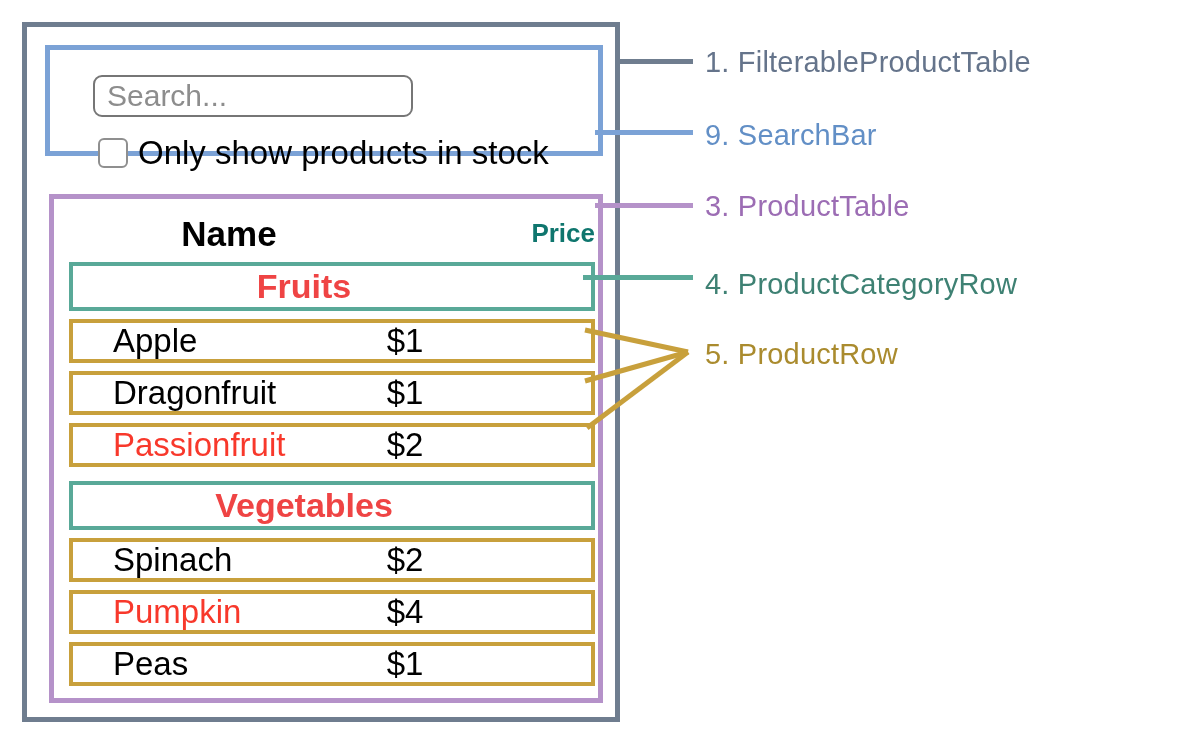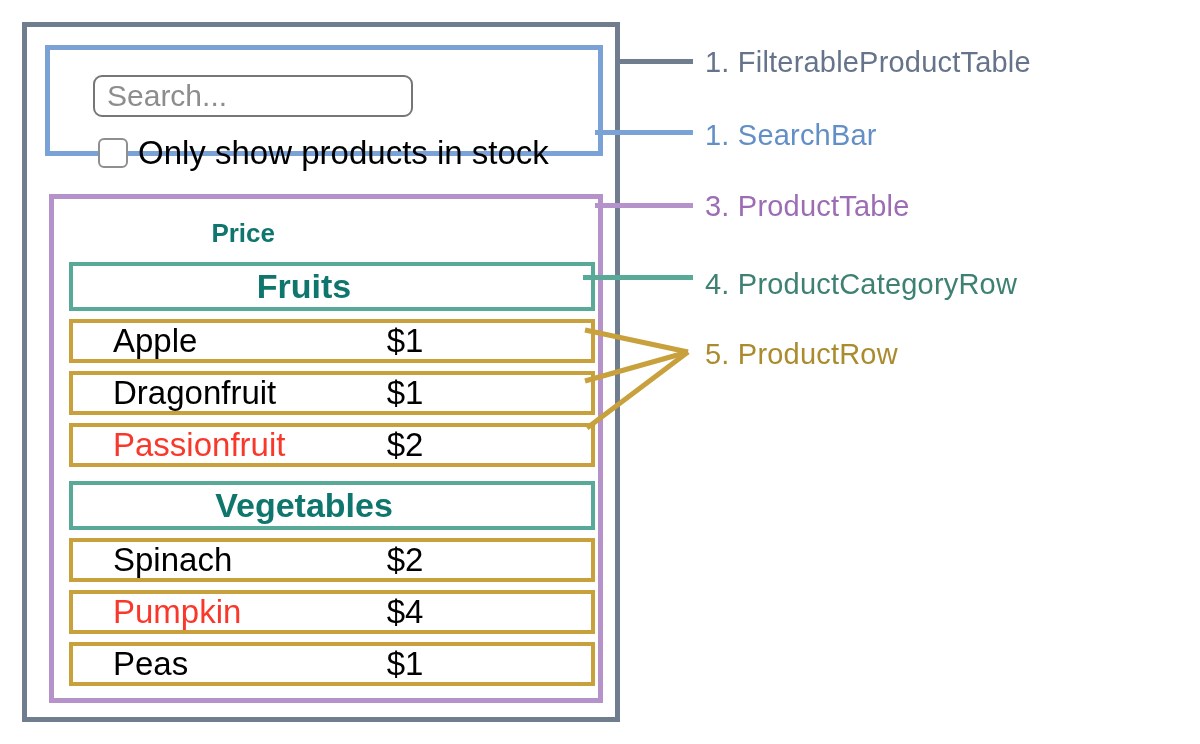--- a/index.html
+++ b/index.html
@@ -29,21 +29,21 @@
 
   
   .table-inner{position:absolute;left:5px;top:5px;right:5px;bottom:5px;padding:11px 0 0 10px;box-sizing:border-box;}
   .header-row{display:flex;height:37px;margin-bottom:10px;width:526px;align-items:center;}
   .header-name{width:320px;text-align:center;font-weight:bold;font-size:35px;color:#000;}
   .header-price{width:206px;text-align:right;padding-left:18px;box-sizing:border-box;font-weight:bold;font-size:26px;color:#0f766e;}
   .category-row{
     width:526px;height:49px;box-sizing:border-box;border:4px solid #59a998;margin-bottom:8px;
     display:flex;align-items:center;justify-content:center;background:#fff;
   }
-  .category-label{font-weight:bold;font-size:34px;color:#0f766e;padding-right:56px;}
+  .category-label{font-weight:bold;font-size:34px;color:#ef4444;padding-right:56px;}
   .product-row{
     width:526px;height:44px;box-sizing:border-box;border:4px solid #c8a03c;margin-bottom:8px;
     display:flex;align-items:center;background:#fff;
   }
   .product-row.last-of-section{margin-bottom:14px;}
   .cell-name{width:316px;box-sizing:border-box;padding-left:40px;font-size:33px;color:#000;}
   .cell-price{width:206px;box-sizing:border-box;font-size:33px;color:#000;}
   .red{color:#f8382b;}
 
   
@@ -74,20 +74,21 @@
       <div class="checkbox-row">
         <input class="checkbox" type="checkbox" style="">
         <span class="checkbox-label">Only show products in stock</span>
       </div>
     </div>
 
     <div class="box table-box" style="left:22px;top:167px;">
       <div class="table-inner">
 
         <div class="header-row">
+          <div class="header-name">Name</div>
           <div class="header-price">Price</div>
         </div>
 
         <div class="category-row">
           <span class="category-label">Fruits</span>
         </div>
 
         <div class="product-row">
           <div class="cell-name">Apple</div>
           <div class="cell-price">$1</div>
@@ -131,18 +132,18 @@
   <div class="line line-3"></div>
   <div class="line line-4"></div>
 
   <svg class="arrows" viewBox="0 0 115 120">
     <line x1="5" y1="15" x2="108" y2="37" stroke="#c8a03c" stroke-width="5"></line>
     <line x1="5" y1="66" x2="108" y2="37" stroke="#c8a03c" stroke-width="5"></line>
     <line x1="7" y1="113" x2="108" y2="37" stroke="#c8a03c" stroke-width="5"></line>
   </svg>
 
   <div class="label label-1">1. FilterableProductTable</div>
-  <div class="label label-2">1. SearchBar</div>
+  <div class="label label-2">9. SearchBar</div>
   <div class="label label-3">3. ProductTable</div>
   <div class="label label-4">4. ProductCategoryRow</div>
   <div class="label label-5">5. ProductRow</div>
 
 </div>
 
 </body></html>

